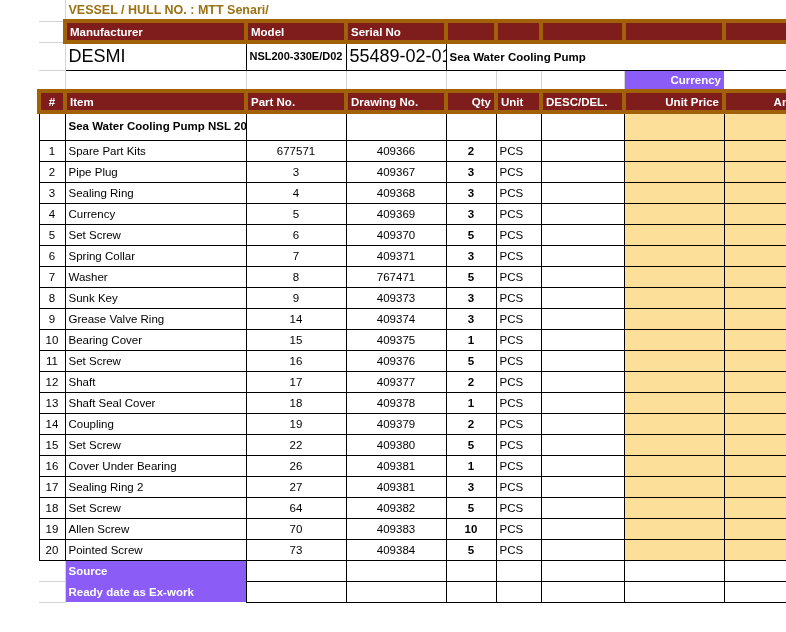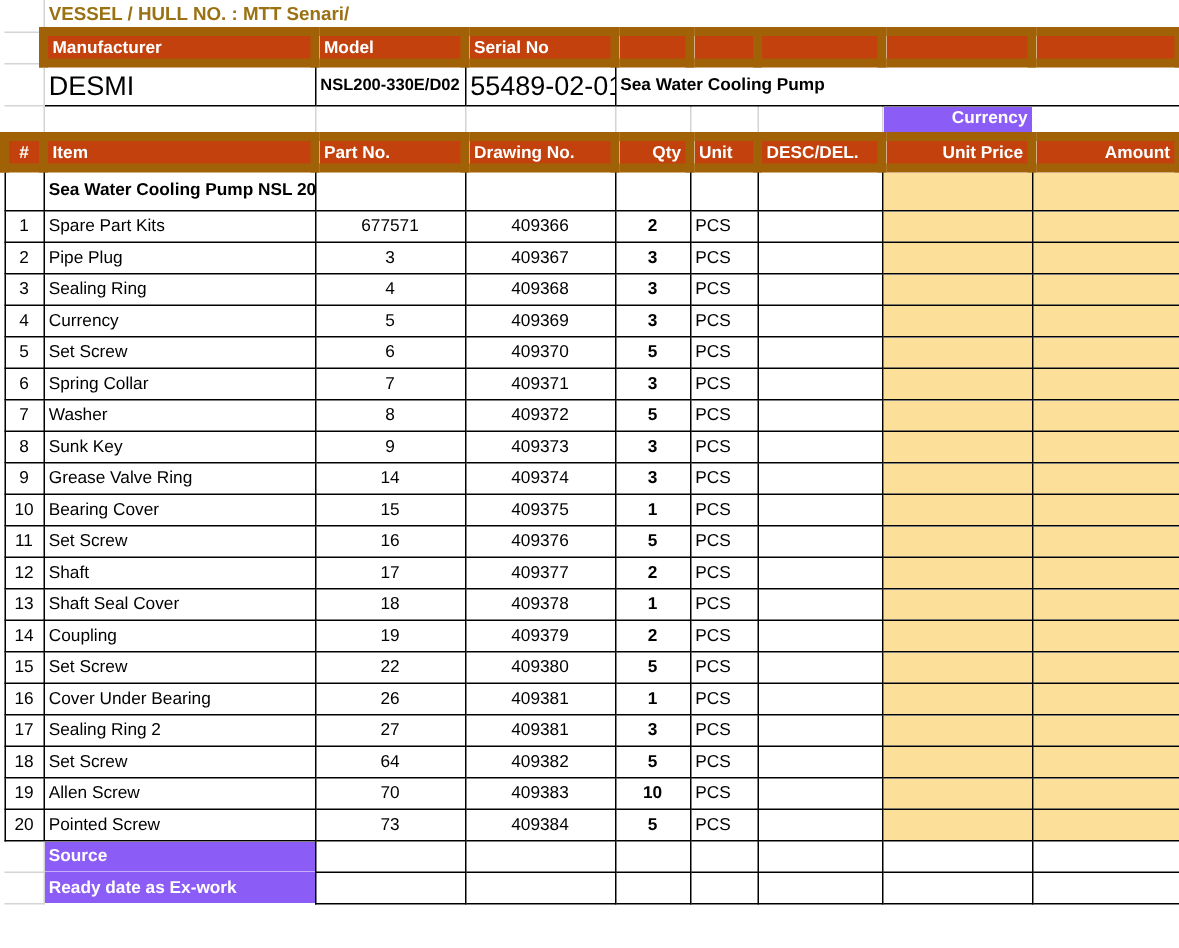--- a/index.html
+++ b/index.html
@@ -12,20 +12,21 @@
     width: 786px;
     height: 632px;
     overflow: hidden;
     -webkit-font-smoothing: none;
   }
   #sheet {
     position: relative;
     width: 644px;
     height: 632px;
     background: #ffffff;
+    margin-left: 37px;
   }
   table.grid {
     border-collapse: collapse;
     table-layout: fixed;
     width: 786px;
     font-size: 11.5px;
     color: #000000;
   }
   table.grid td {
     padding: 0 3px;
@@ -37,24 +38,24 @@
   }
   
   .gridline {
     border-right: 1px solid #d4d4d4;
     border-bottom: 1px solid #d4d4d4;
   }
   .noline { border: none; }
 
   
   .dark {
-    background: #c2410c;
+    background: #7f1d1d;
     color: #ffffff;
     font-weight: bold;
-    border: 6px solid #a16207;
+    border: 4px solid #a16207;
   }
   .dark-noborder {
     background: #8b5cf6;
     color: #ffffff;
     font-weight: bold;
     border: none;
   }
   
   .bx {
     border: 1px solid #000000;
@@ -239,21 +240,21 @@
           <td class="bx lft">PCS</td>
           <td class="bx lft"></td>
           <td class="bx-yellow rgt"></td>
           <td class="bx-yellow rgt"></td>
           <td class="noline"></td>
         </tr>
         <tr>
           <td class="bx ctr">7</td>
           <td class="bx lft">Washer</td>
           <td class="bx ctr">8</td>
-          <td class="bx ctr">409372</td>
+          <td class="bx ctr">767471</td>
           <td class="bx ctr bold">5</td>
           <td class="bx lft">PCS</td>
           <td class="bx lft"></td>
           <td class="bx-yellow rgt"></td>
           <td class="bx-yellow rgt"></td>
           <td class="noline"></td>
         </tr>
         <tr>
           <td class="bx ctr">8</td>
           <td class="bx lft">Sunk Key</td>

